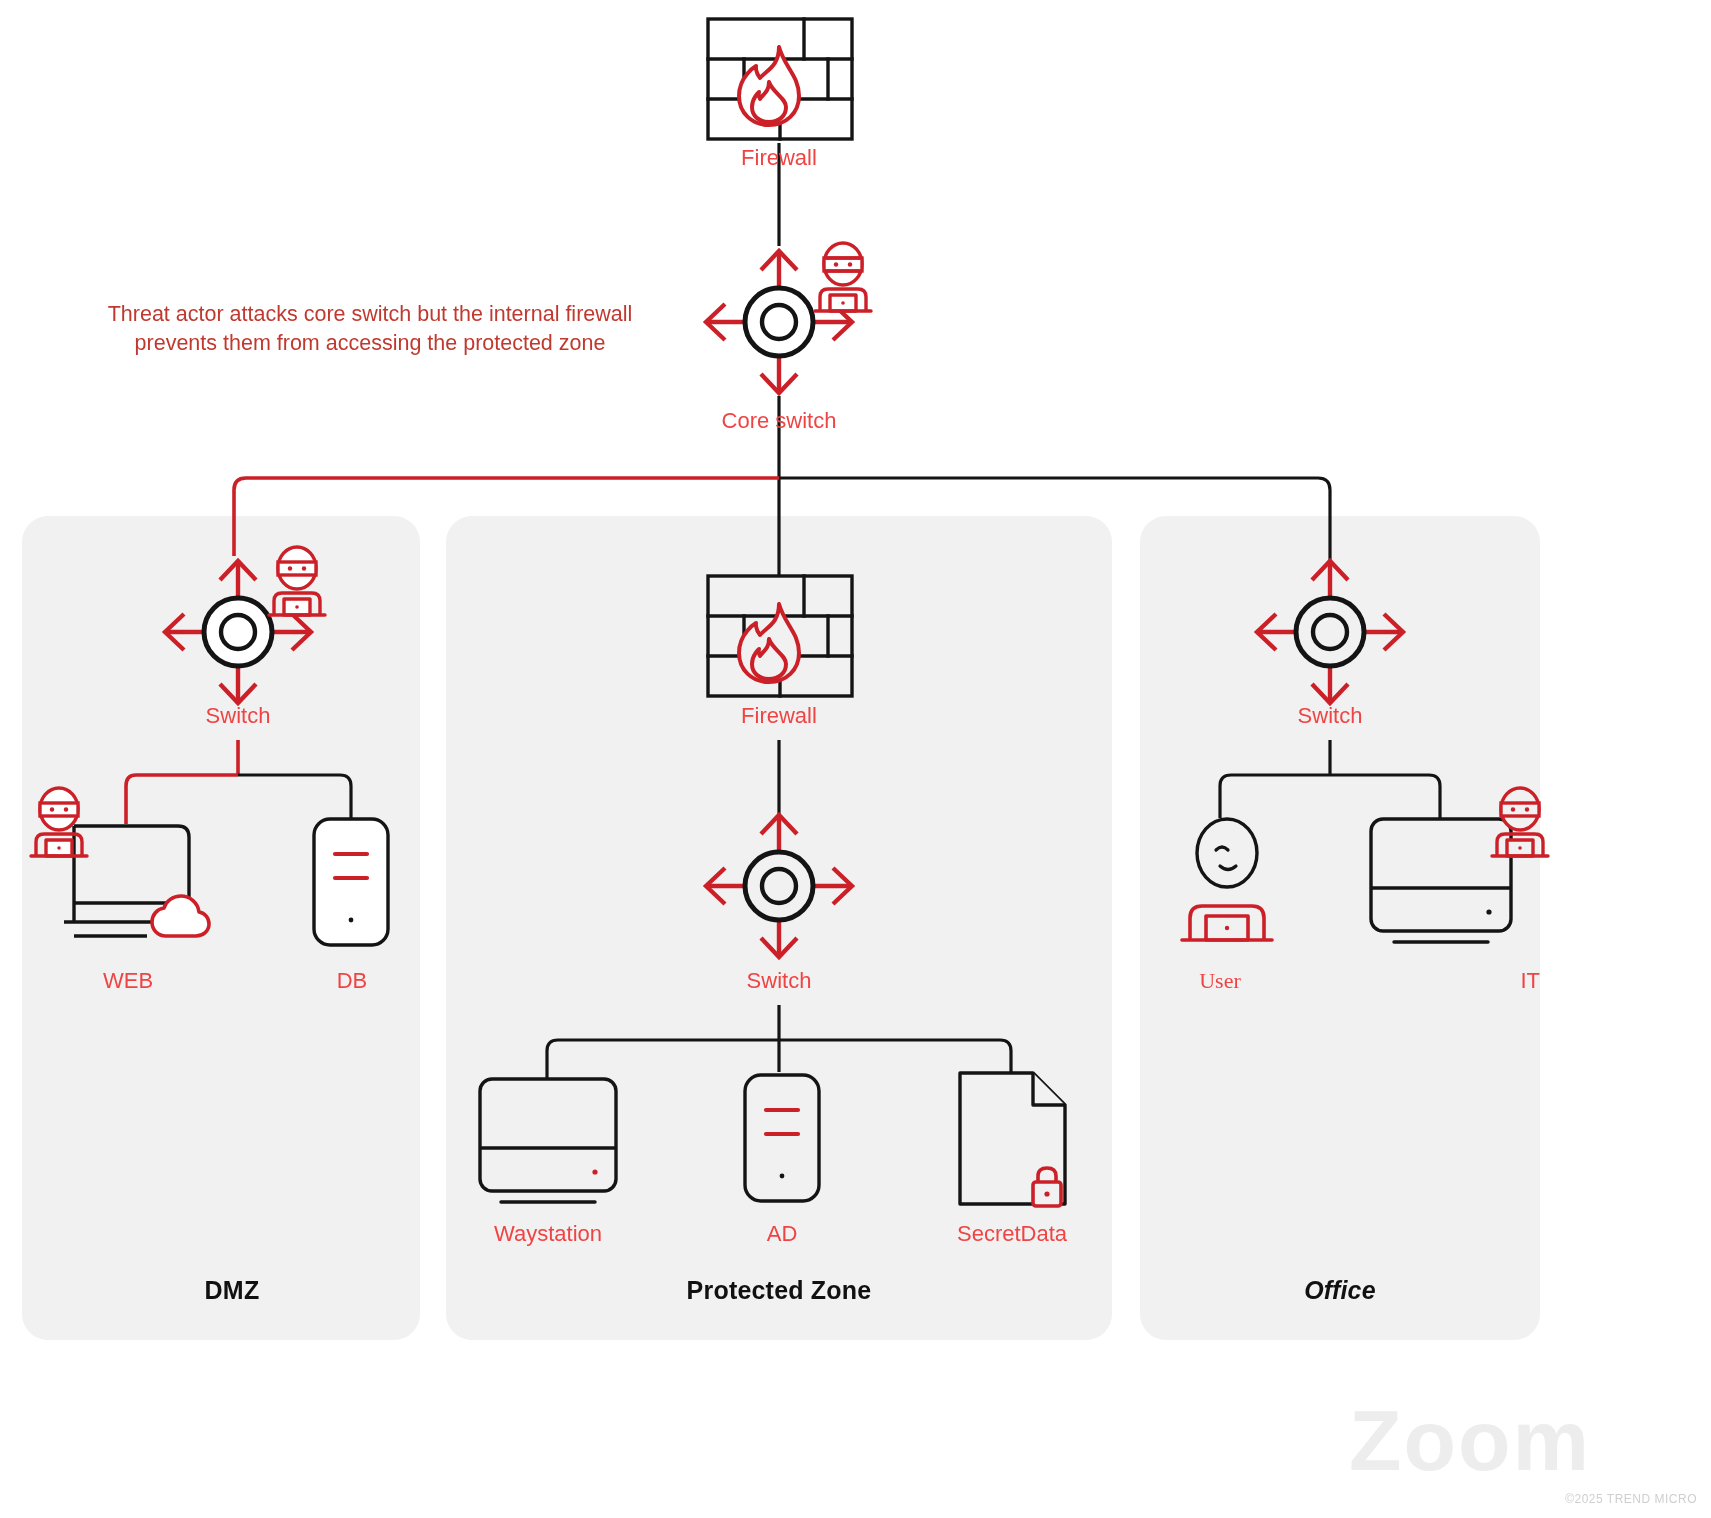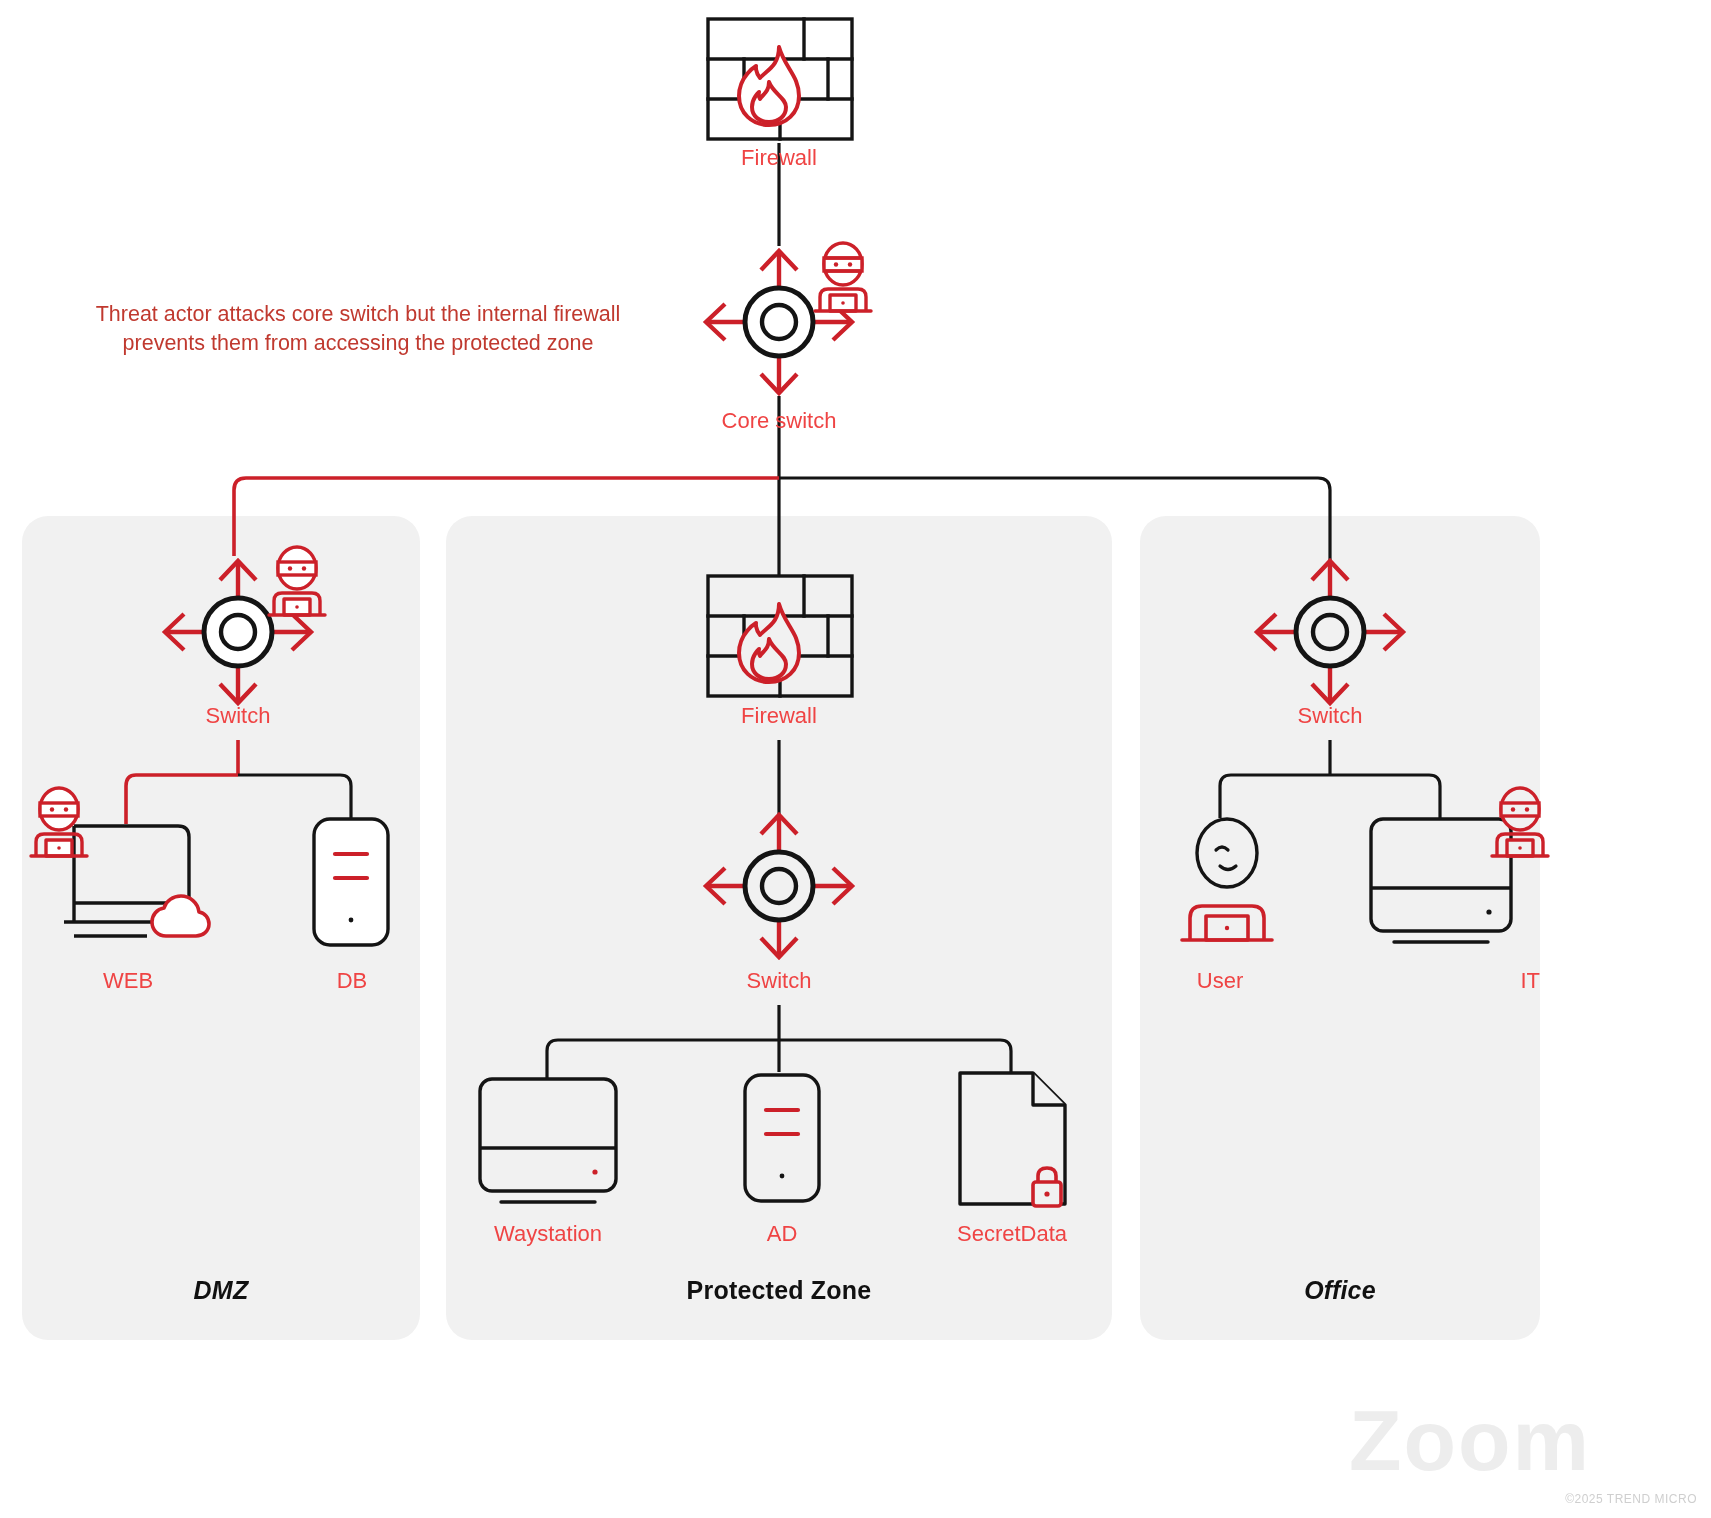--- a/index.html
+++ b/index.html
@@ -155,21 +155,21 @@
       <circle cx="38" cy="21.5" r="2.2" fill="#cc2029"></circle>
       <g stroke="#cc2029" stroke-width="3.4" fill="none" stroke-linejoin="round">
         <path d="M8,68 L8,54 Q8,46 16,46 L46,46 Q54,46 54,54 L54,68"></path>
         <rect x="18" y="52" width="26" height="16" fill="#ffffff"></rect>
         <line x1="3" y1="68" x2="59" y2="68" stroke-linecap="round"></line>
       </g>
       <circle cx="31" cy="60" r="1.8" fill="#cc2029"></circle>
     </svg>
   </div>
 
-  <div class="annotation" style="left:88px; top:300px; width:540px;text-align:center;">Threat actor attacks core switch but the internal firewall
+  <div class="annotation" style="left:100px; top:300px; width:540px;text-align:center;">Threat actor attacks core switch but the internal firewall
 prevents them from accessing the protected zone</div>
 
   <div class="icon" style="left:158px; top:554px;">
     <svg width="160" height="156" viewBox="0 0 160 156">
       <g stroke="#cc2029" stroke-width="4.4" fill="none">
         <line x1="80" y1="8" x2="80" y2="54"></line>
         <polyline points="62,26 80,7 98,26" stroke-linejoin="miter"></polyline>
         <line x1="80" y1="102" x2="80" y2="148"></line>
         <polyline points="62,130 80,149 98,130" stroke-linejoin="miter"></polyline>
         <line x1="8" y1="78" x2="54" y2="78"></line>
@@ -235,21 +235,21 @@
   <div class="icon" style="left:311px; top:816px;">
     <svg width="80" height="132" viewBox="0 0 80 132">
       <rect x="3" y="3" width="74" height="126" rx="16" fill="#ffffff" stroke="#141414" stroke-width="3.4"></rect>
       <line x1="24" y1="38" x2="56" y2="38" stroke="#cc2029" stroke-width="4.2" stroke-linecap="round"></line>
       <line x1="24" y1="62" x2="56" y2="62" stroke="#cc2029" stroke-width="4.2" stroke-linecap="round"></line>
       <circle cx="40" cy="104" r="2.4" fill="#141414"></circle>
     </svg>
   </div>
   <div class="node-label" style="left:252px; top:968px; width:200px;">DB</div>
 
-  <div class="zone-label" style="left:121px; top:1276px; width:200px;font-style:italic;">DMZ</div>
+  <div class="zone-label" style="left:132px; top:1276px; width:200px;">DMZ</div>
 
   <div class="icon" style="left:705px; top:573px;">
     <svg width="150" height="126" viewBox="0 0 150 126">
       <g stroke="#141414" stroke-width="3.4" fill="none" stroke-linecap="square">
         <rect x="3" y="3" width="144" height="120"></rect>
         <line x1="3" y1="43" x2="147" y2="43"></line>
         <line x1="3" y1="83" x2="147" y2="83"></line>
         <line x1="99" y1="3" x2="99" y2="43"></line>
         <line x1="39" y1="43" x2="39" y2="83"></line>
         <line x1="123" y1="43" x2="123" y2="83"></line>
@@ -344,21 +344,21 @@
       <path d="M44,34 q6,-6 12,0" fill="none" stroke="#141414" stroke-width="3.2" stroke-linecap="round"></path>
       <path d="M48,50 q8,7 16,0" fill="none" stroke="#141414" stroke-width="3.2" stroke-linecap="round"></path>
       <g stroke="#cc2029" stroke-width="3.6" fill="none" stroke-linejoin="round">
         <path d="M18,124 L18,102 Q18,90 30,90 L80,90 Q92,90 92,102 L92,124"></path>
         <rect x="34" y="100" width="42" height="24" fill="#f1f1f1"></rect>
         <line x1="10" y1="124" x2="100" y2="124" stroke-linecap="round"></line>
       </g>
       <circle cx="55" cy="112" r="2.2" fill="#cc2029"></circle>
     </svg>
   </div>
-  <div class="node-label" style="left:1120px; top:968px; width:200px;">User</div>
+  <div class="node-label" style="left:1120px; top:968px; width:200px;font-family:Liberation Serif, serif;">User</div>
 
   <div class="icon" style="left:1368px; top:816px;">
     <svg width="146" height="132" viewBox="0 0 146 132">
       <g stroke="#141414" stroke-width="3.4" fill="none" stroke-linejoin="round">
         <rect x="3" y="3" width="140" height="112" rx="12"></rect>
         <line x1="3" y1="72" x2="143" y2="72"></line>
         <line x1="26" y1="126" x2="120" y2="126" stroke-linecap="round"></line>
       </g>
       <circle cx="121" cy="96" r="2.6" fill="#141414"></circle>
     </svg>

